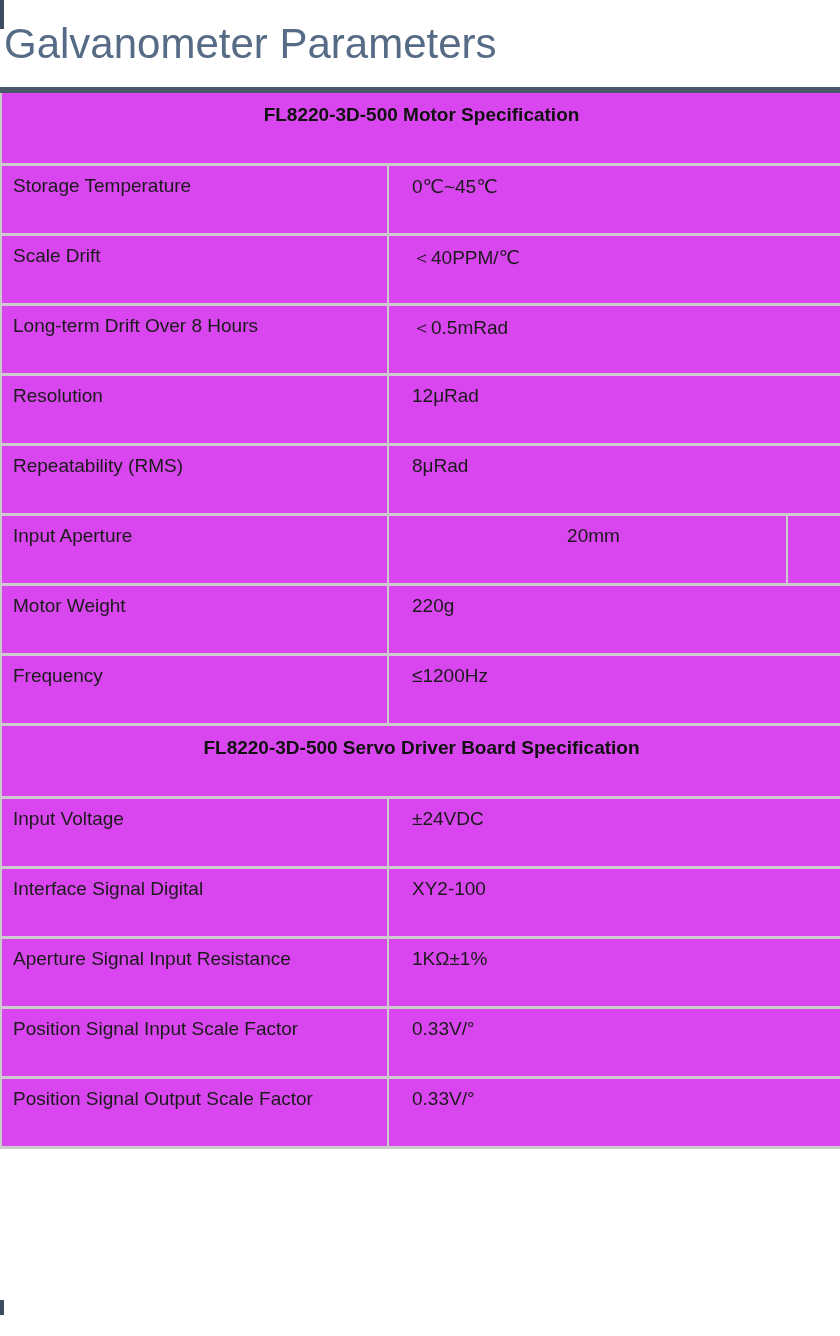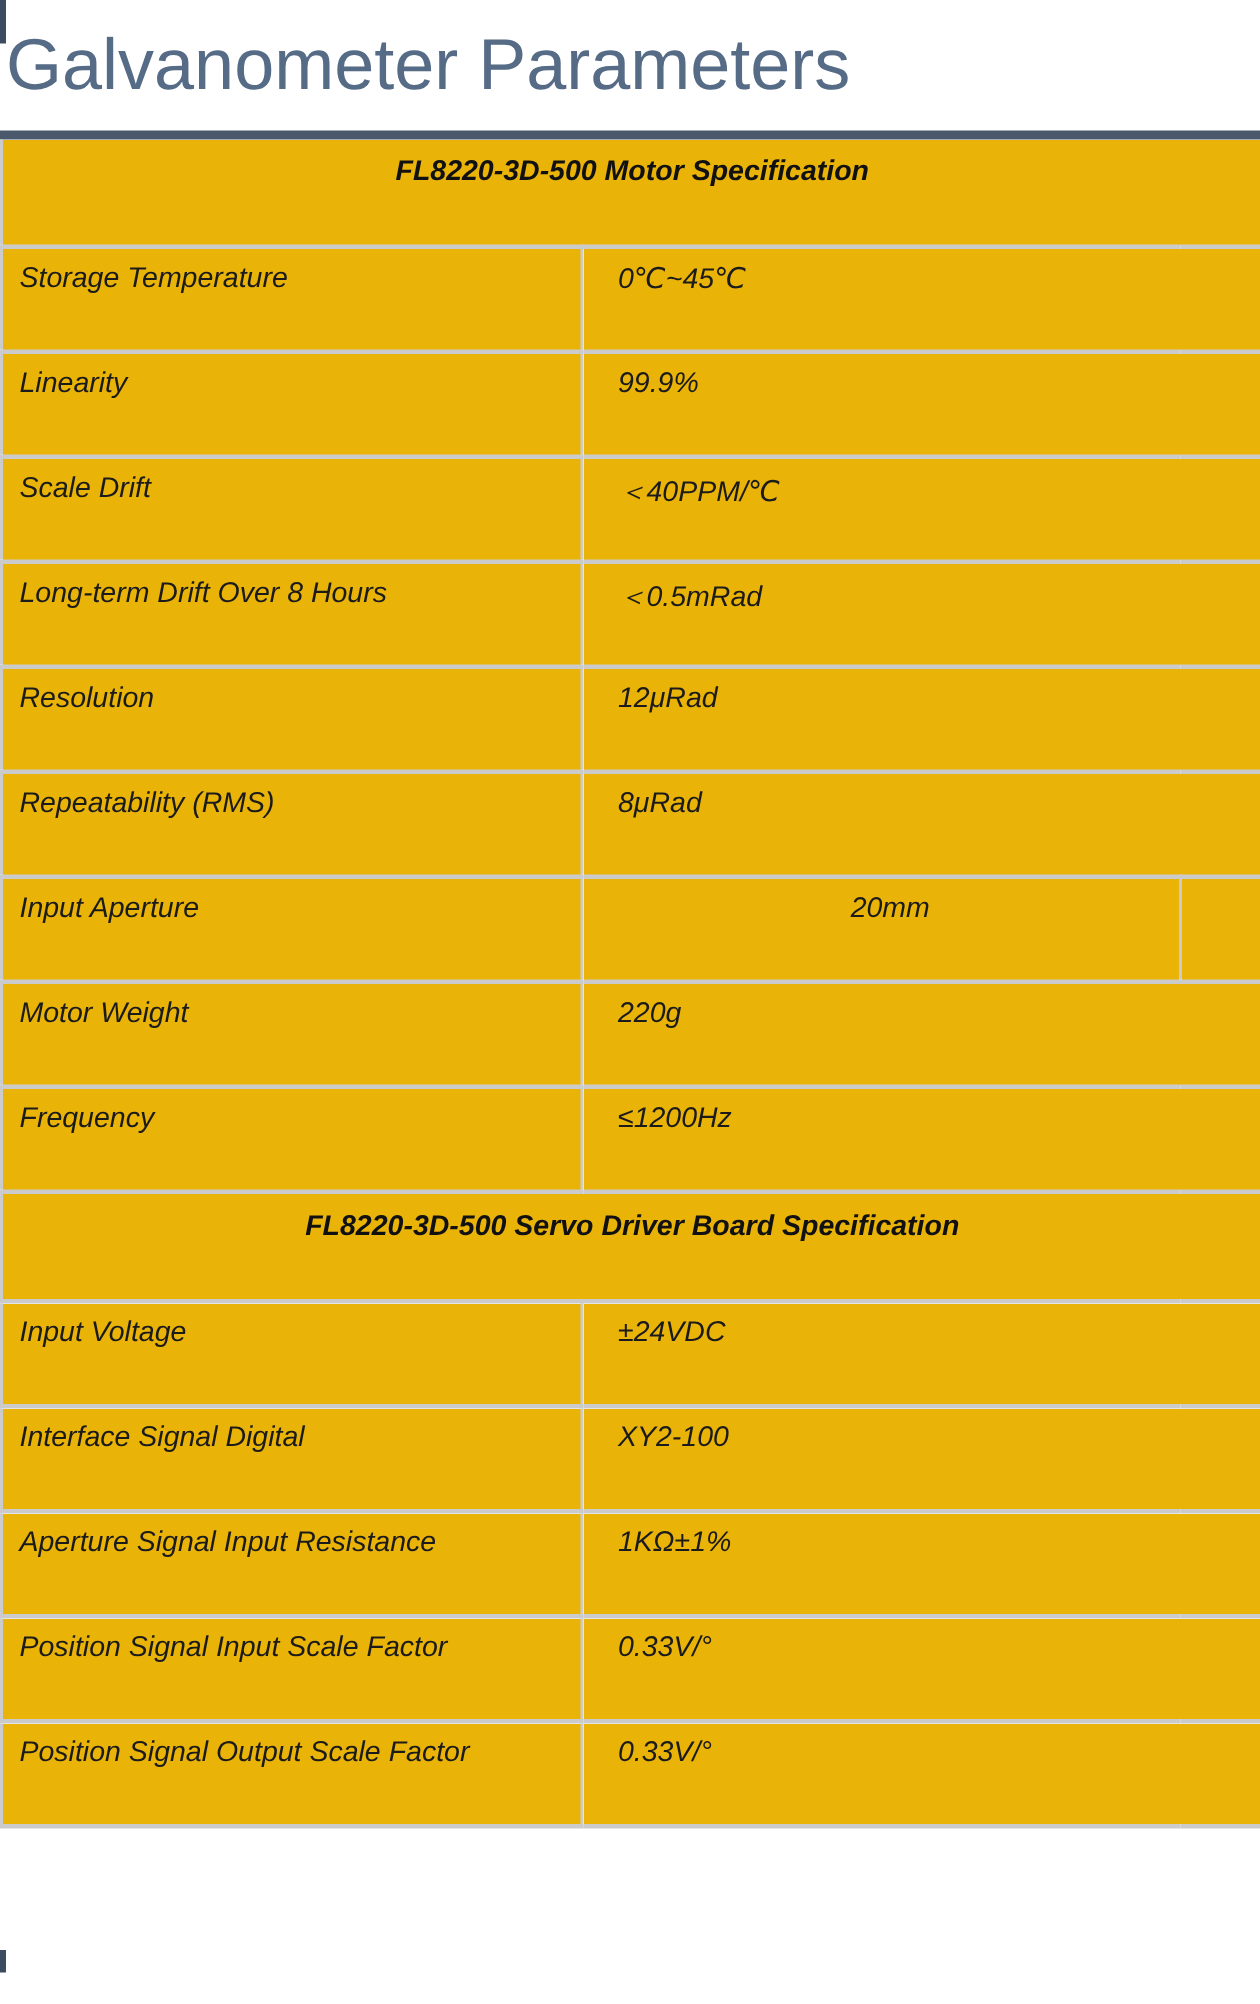--- a/index.html
+++ b/index.html
@@ -9,21 +9,21 @@
   body {
     width: 840px;
     height: 1336px;
     background: #ffffff;
     overflow: hidden;
     position: relative;
     font-family: "Liberation Sans", "DejaVu Sans", sans-serif;
   }
   .page-title {
     margin: 13px 0 0 4px;
-    font-size: 48px;
+    font-size: 42px;
     line-height: 61px;
     font-weight: 400;
     letter-spacing: 0;
     color: var(--title-color, #566b85);
     white-space: nowrap;
   }
   .table-top-bar {
     margin-top: 13px;
     height: 6px;
     width: 840px;
@@ -43,22 +43,21 @@
     color: #1b1b1b;
     vertical-align: top;
     padding: 9px 11px 0 11px;
     height: 58px;
     border-top: 3px solid var(--border-color, #cbcbcb);
     border-bottom: 3px solid var(--border-color, #cbcbcb);
     border-left: 2px solid var(--border-color, #cbcbcb);
     border-right: 0;
     overflow: hidden;
     white-space: nowrap;
-    background: #eab308;
-    font-style: italic;
+    background: #d946ef;
   }
   .spec-table td.label-cell {
     border-right: 2px solid var(--border-color, #cbcbcb);
   }
   .spec-table td.value-cell {
     border-right: 0;
     padding-left: 23px;
   }
   .spec-table td.value-cell.has-extra {
     border-right: 2px solid var(--border-color, #cbcbcb);
@@ -104,24 +103,20 @@
       <col class="c3">
   </colgroup>
   <tbody>
     <tr class="first-row">
       <td colspan="3" class="section-header">FL8220-3D-500 Motor Specification</td>
     </tr>
 
     <tr>
       <td class="label-cell">Storage Temperature</td>
       <td class="value-cell" colspan="2">0℃~45℃</td>
-    </tr>
-    <tr>
-      <td class="label-cell">Linearity</td>
-      <td class="value-cell" colspan="2">99.9%</td>
     </tr>
     <tr>
       <td class="label-cell">Scale Drift</td>
       <td class="value-cell" colspan="2">＜40PPM/℃</td>
     </tr>
     <tr>
       <td class="label-cell">Long-term Drift Over 8 Hours</td>
       <td class="value-cell" colspan="2">＜0.5mRad</td>
     </tr>
     <tr>

